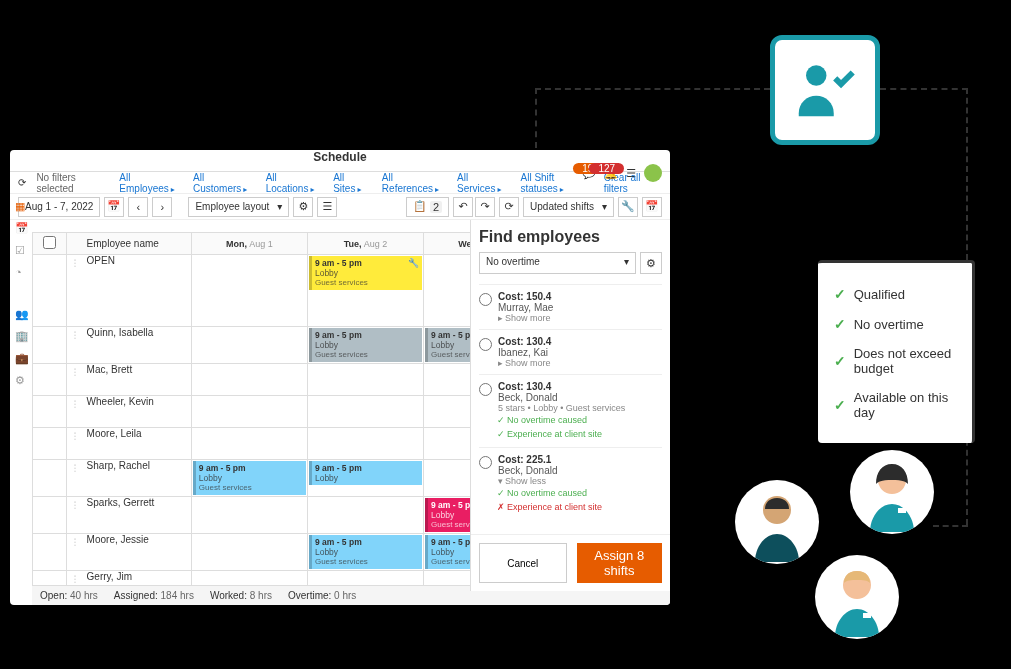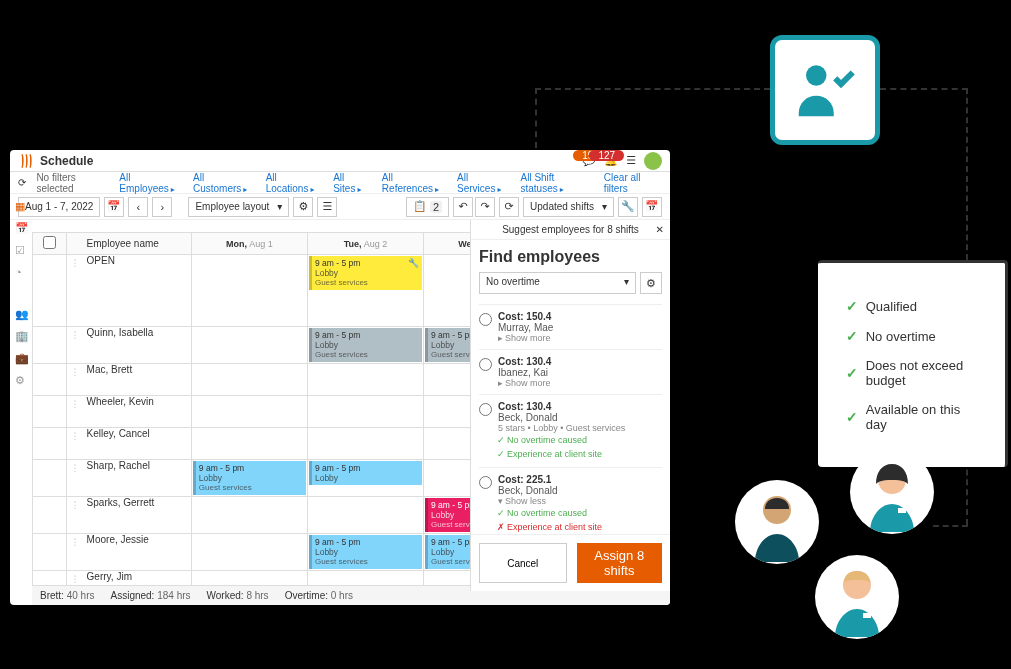--- a/index.html
+++ b/index.html
@@ -1,20 +1,20 @@
 <!DOCTYPE html>
 <html><head>
 <meta charset="utf-8">
 <style>
 * { margin: 0; padding: 0; box-sizing: border-box; }
 body { font-family: Arial, sans-serif; font-size: 11px; background: #000; width: 1011px; height: 669px; position: relative; color: #333; }
 
 
 .app-window { position: absolute; left: 10px; top: 150px; width: 660px; height: 455px; background: #fff; border-radius: 4px; overflow: hidden; }
-.app-header { height: 22px; display: flex; align-items: center; padding: 0 8px; border-bottom: 1px solid #ddd; }
+.app-header { height: 22px; display: flex; align-items: center; padding: 0 8px; border-bottom: 1px solid #ddd; flex-direction: column; }
 .logo { width: 16px; height: 16px; color: #e65c00; margin-right: 6px; }
 .app-title { font-size: 12px; font-weight: bold; }
 .header-right { margin-left: auto; display: flex; align-items: center; gap: 8px; }
 .bell-badge { position: relative; }
 .badge { position: absolute; top: -4px; right: -6px; background: #e65c00; color: #fff; border-radius: 8px; padding: 0 9px; font-size: 10px; }
 .red-badge { background: #d32f2f; }
 .avatar-top { width: 18px; height: 18px; border-radius: 50%; background: #8bc34a; }
 
 .filter-bar { height: 22px; display: flex; align-items: center; padding: 0 8px; border-bottom: 1px solid #eee; gap: 10px; font-size: 10px; }
 .filter-label { color: #666; }
@@ -47,21 +47,21 @@
 .day-header strong { color: #333; }
 .day-header span { color: #999; }
 .chk-col { width: 18px; }
 
 .shift { padding: 2px 3px; font-size: 8.5px; line-height: 1.2; margin: 1px; border-left: 3px solid rgba(0,0,0,0.2); position: relative; }
 .shift-yellow { background: #ffeb3b; }
 .shift-gray { background: #b0bec5; }
 .shift-teal { background: #26a69a; color: #fff; }
 .shift-blue { background: #81d4fa; }
 .shift-pink { background: #e91e63; color: #fff; }
-.shift-time { font-weight: normal; }
+.shift-time { font-weight: bold; }
 .shift-loc { opacity: 0.8; }
 .shift-svc { opacity: 0.7; font-size: 8px; }
 .shift-icon { position: absolute; right: 2px; top: 2px; font-size: 9px; }
 
 .summary-bar { position: absolute; bottom: 0; left: 22px; right: 0; background: #f5f5f5; border-top: 1px solid #ddd; padding: 4px 8px; font-size: 10px; display: flex; gap: 16px; }
 .summary-bar span { color: #666; }
 .summary-bar strong { color: #333; font-weight: normal; }
 
 
 .suggest-panel { position: absolute; right: 0; top: 70px; bottom: 14px; width: 200px; border-left: 1px solid #ddd; background: #fff; display: flex; flex-direction: column; }
@@ -91,21 +91,21 @@
 .crit-bad::before { content: "✗ "; }
 
 .suggest-footer { display: flex; gap: 10px; padding: 8px; border-top: 1px solid #eee; }
 .btn-cancel { flex: 1; border: 1px solid #ccc; background: #fff; padding: 5px; font-size: 10px; cursor: pointer; }
 .btn-assign { flex: 1; border: none; background: #e65c00; color: #fff; padding: 5px; font-size: 13px; cursor: pointer; }
 
 
 .card-icon { position: absolute; left: 770px; top: 35px; width: 110px; height: 110px; background: #fff; border: 5px solid #1a9aa8; border-radius: 12px; display: flex; align-items: center; justify-content: center; }
 .card-icon svg { width: 70px; height: 70px; fill: #1a9aa8; }
 
-.criteria-card { position: absolute; left: 818px; top: 260px; width: 190px; background: #fff; border-radius: 4px; padding: 28px; box-shadow: 0 2px 8px rgba(0,0,0,0.25); border: 3px solid #333; border-left: none; border-bottom: none; }
+.criteria-card { position: absolute; left: 818px; top: 260px; width: 157px; background: #fff; border-radius: 4px; padding: 16px; box-shadow: 0 2px 8px rgba(0,0,0,0.25); border: 3px solid #333; border-left: none; border-bottom: none; }
 .criteria-item { font-size: 13px; padding: 7px 0; display: flex; align-items: center; gap: 8px; }
 .criteria-item::before { content: "✓"; color: #4caf50; font-weight: bold; font-size: 14px; }
 
 .avatar-circle { position: absolute; width: 84px; height: 84px; border-radius: 50%; background: #fff; display: flex; align-items: center; justify-content: center; overflow: hidden; }
 .avatar-circle svg { width: 80px; height: 80px; }
 .av1 { left: 735px; top: 480px; }
 .av2 { left: 850px; top: 450px; }
 .av3 { left: 815px; top: 555px; }
 
 
@@ -309,21 +309,21 @@
             <td class="chk-col"></td>
             <td class="emp-col"><span class="emp-drag">⋮</span><span>Wheeler, Kevin</span></td>
             <td class="day-col"></td>
             <td class="day-col"></td>
             <td class="day-col"></td>
             <td class="day-col"></td>
             <td></td>
           </tr>
           <tr>
             <td class="chk-col"></td>
-            <td class="emp-col"><span class="emp-drag">⋮</span><span>Kelley, Cancel</span></td>
+            <td class="emp-col"><span class="emp-drag">⋮</span><span>Moore, Leila</span></td>
             <td class="day-col"></td>
             <td class="day-col"></td>
             <td class="day-col"></td>
             <td class="day-col"></td>
             <td></td>
           </tr>
           <tr>
             <td class="chk-col"></td>
             <td class="emp-col"><span class="emp-drag">⋮</span><span>Sharp, Rachel</span></td>
             <td class="day-col">
@@ -396,31 +396,27 @@
             <td class="day-col"></td>
             <td class="day-col"></td>
             <td class="day-col"></td>
             <td></td>
           </tr>
         </tbody>
     </table>
   </div>
 
   <div class="summary-bar">
-    <div><strong>Brett:</strong> <span>40 hrs</span></div>
+    <div><strong>Open:</strong> <span>40 hrs</span></div>
     <div><strong>Assigned:</strong> <span>184 hrs</span></div>
     <div><strong>Worked:</strong> <span>8 hrs</span></div>
     <div><strong>Overtime:</strong> <span>0 hrs</span></div>
   </div>
 
   <div class="suggest-panel">
-    <div class="suggest-header">
-      <span>Suggest employees for 8 shifts</span>
-      <span class="suggest-close">✕</span>
-    </div>
     <div class="suggest-body">
       <div class="find-label">Find employees</div>
       <div class="find-row">
         <div class="find-select">No overtime</div>
         <div class="find-gear">⚙</div>
       </div>
       <div id="candidate-list">
           <div class="candidate">
             <div class="cand-radio">
               <input type="radio" name="cand" style="">

